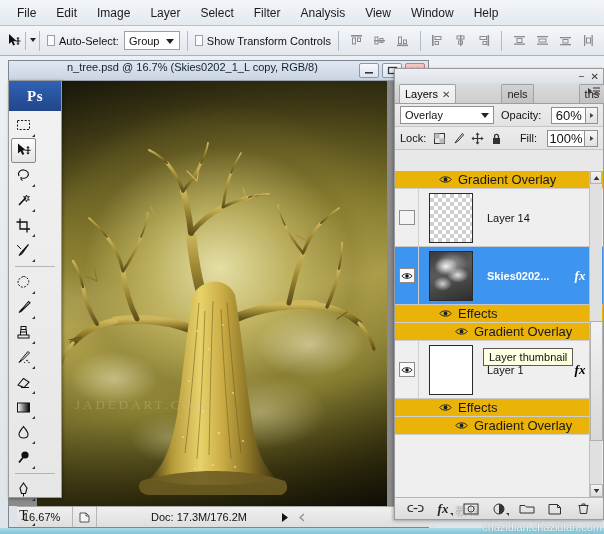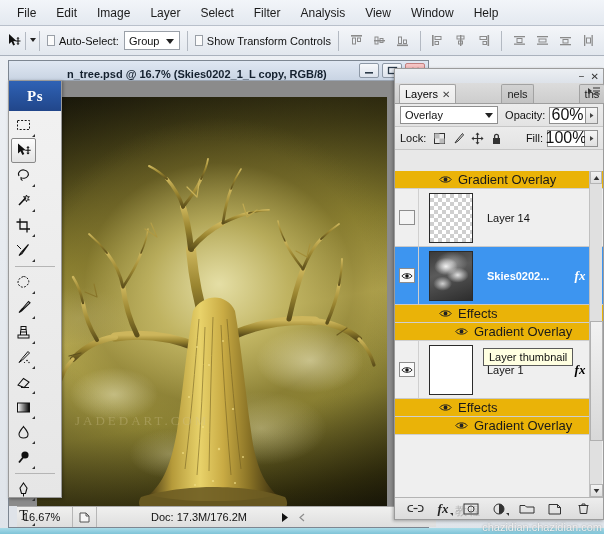--- a/index.html
+++ b/index.html
@@ -64,21 +64,21 @@
 
   
   #docwin {
     position: absolute; left: 8px; top: 60px; width: 421px; height: 468px;
     border: 1px solid #7d8691; background: #dfe3e9;
   }
   #doctitle {
     height: 20px; width: 100%;
     background: linear-gradient(#dfe7f2, #c9d4e3);
     border-bottom: 1px solid #9aa4b1;
-    display: flex; align-items: flex-end; position: relative; font-weight: bold;
+    display: flex; align-items: flex-start; position: relative;
   }
   #doctitle .ttl {
     font-size: 11px; color: #14202e; padding-left: 58px; white-space: nowrap;
     overflow: hidden;
   }
   .winbtns { position: absolute; right: 3px; top: 2px; display: flex; gap: 3px; }
   .winbtn {
     width: 20px; height: 15px; border: 1px solid #8d98a6; border-radius: 2px;
     background: linear-gradient(#f6f8fb, #dde3ec);
     display:flex; align-items:center; justify-content:center;
@@ -89,21 +89,20 @@
     position: absolute; left: 0; top: 20px; width: 419px; height: 425px;
     background: #8b8b8b; overflow: hidden;
   }
   #canvas {
     position: absolute; left: 28px; top: 0px; width: 350px; height: 425px;
     overflow: hidden;
     background:
       radial-gradient(ellipse 62% 46% at 52% 44%, rgba(232,226,170,0.95) 0%, rgba(196,184,104,0.75) 32%, rgba(120,108,44,0.35) 62%, rgba(24,21,8,0.0) 85%),
       radial-gradient(ellipse 120% 90% at 50% 45%, rgba(0,0,0,0) 38%, rgba(12,11,5,0.55) 78%, rgba(6,6,2,0.92) 100%),
       linear-gradient(170deg, #1d1b0c 0%, #4a4418 16%, #8d8230 36%, #b9ab52 52%, #8e8434 72%, #3b360f 90%, #141207 100%);
-    margin-top: 16px;
   }
   
   #canvas .clouds {
     position:absolute; inset:0;
     background:
       radial-gradient(ellipse 18% 9% at 22% 70%, rgba(238,234,196,0.5), rgba(0,0,0,0) 70%),
       radial-gradient(ellipse 22% 11% at 78% 62%, rgba(240,236,200,0.55), rgba(0,0,0,0) 70%),
       radial-gradient(ellipse 26% 12% at 64% 78%, rgba(230,224,180,0.42), rgba(0,0,0,0) 72%),
       radial-gradient(ellipse 16% 8% at 38% 84%, rgba(224,218,172,0.35), rgba(0,0,0,0) 72%),
       radial-gradient(ellipse 20% 10% at 12% 52%, rgba(190,180,120,0.3), rgba(0,0,0,0) 72%);
@@ -193,21 +192,21 @@
     width: 103px; height: 18px; background:#fff; border:1px solid #8f8f8f;
     display:flex; align-items:center; padding-left:4px; position:relative; font-size:11px;
   }
   .blend-select .caret {
     position:absolute; right:4px; top:6px;
     border-left: 4px solid transparent; border-right: 4px solid transparent; border-top: 5px solid #222;
   }
   .lbl { margin-left: 7px; }
   .numfield {
     width: 38px; height: 17px; background:#fff; border:1px solid #8f8f8f;
-    display:flex; align-items:center; justify-content:center; font-size:16px; margin-left:4px;
+    display:flex; align-items:center; justify-content:center; font-size:13px; margin-left:10px;
   }
   .spin {
     width: 13px; height: 17px; border:1px solid #8f8f8f; border-left:none;
     background: linear-gradient(#f6f6f6,#e0e0e0);
     display:flex; align-items:center; justify-content:center;
   }
   .lockicons { display:flex; align-items:center; gap:5px; margin-left: 6px; }
   .lockic { width:14px; height:14px; display:flex; align-items:center; justify-content:center; }
 
   #layerlist {

